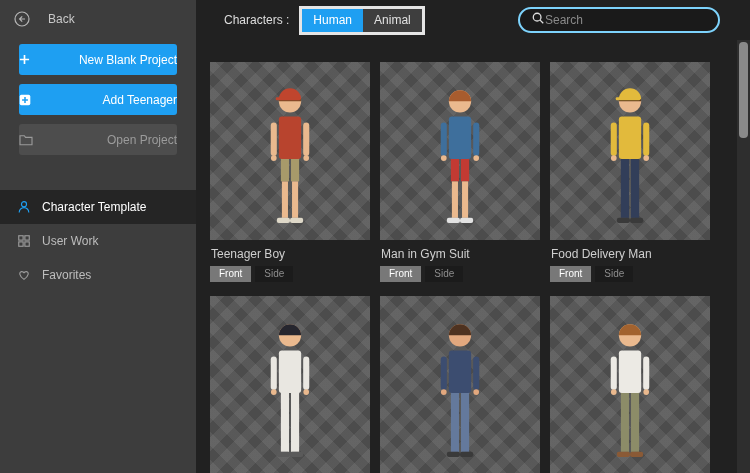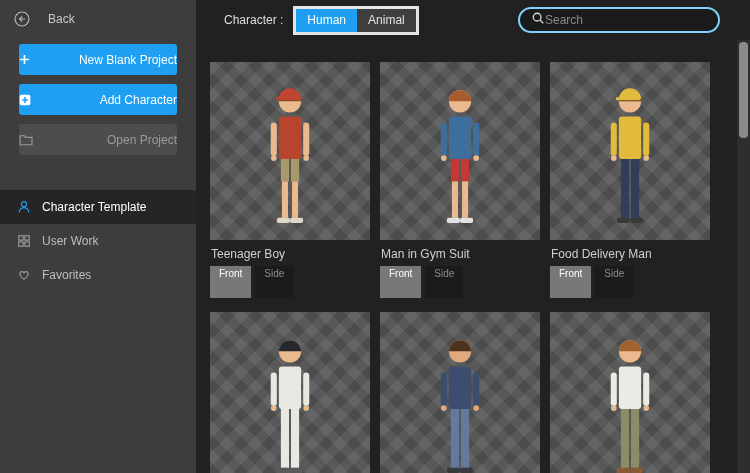--- a/index.html
+++ b/index.html
@@ -42,21 +42,21 @@
     height:178px;
     background-color:#4c4c4c;
     background-image:
       repeating-linear-gradient(45deg, rgba(255,255,255,0.07) 0 10px, rgba(0,0,0,0) 10px 20px),
       repeating-linear-gradient(135deg, rgba(255,255,255,0.07) 0 10px, rgba(0,0,0,0) 10px 20px);
     display:flex; align-items:flex-end; justify-content:center;
     padding-bottom:12px; cursor:pointer;
   }
   .card-name { color:#cfcfcf; font-size:12px; margin:7px 0 5px 1px; }
   .badges { display:flex; gap:4px; }
-  .badge { font-size:10px; line-height:15px; height:32px; padding:0 9px; cursor:pointer; }
+  .badge { font-size:10px; line-height:15px; height:16px; padding:0 9px; cursor:pointer; }
   .badge.front { background:#787878; color:#ffffff; }
   .badge.side  { background:#1b1b1b; color:#8d8d8d; }
 
   
   .scrollbar { position:absolute; right:0; top:40px; bottom:0; width:13px; background:#2e2e2e; }
   .scrollbar .thumb { position:absolute; top:2px; left:2px; width:9px; height:96px; background:#8a8a8a; border-radius:4px; cursor:grab; }
 </style>
 </head>
 <body>
 
@@ -83,21 +83,21 @@
         <span>New Blank Project</span>
       </button>
 
       <button class="btn btn-blue">
         <span>
           <svg viewBox="0 0 14 14" width="12" height="12">
               <rect x="0.8" y="0.8" width="12.4" height="12.4" rx="2" fill="#ffffff"></rect>
               <path d="M7 3.6 V10.4 M3.6 7 H10.4" stroke="#1e9ff2" stroke-width="1.8"></path>
             </svg>
         </span>
-        <span>Add Character</span>
+        <span>Add Teenager</span>
       </button>
 
       <button class="btn btn-gray">
         <span>
           <svg viewBox="0 0 16 14" width="14" height="12">
               <path d="M1 2 h5 l1.5 2 H15 V12.5 H1 z" fill="none" stroke="#9b9b9b" stroke-width="1.3"></path>
             </svg>
         </span>
         <span>Open Project</span>
       </button>
@@ -130,21 +130,21 @@
               <path d="M8 13 C2.2 9 2.2 4.6 5.1 4.1 C6.6 3.9 8 5.1 8 6.1 C8 5.1 9.4 3.9 10.9 4.1 C13.8 4.6 13.8 9 8 13 z"></path>
             </svg>
         </span>
         <span>Favorites</span>
       </div>
     </nav>
   </aside>
 
   <main class="main">
     <header class="topbar">
-      <span class="chars-label">Character :</span>
+      <span class="chars-label">Characters :</span>
       <div class="tab-group">
         <button class="tab active">Human</button>
         <button class="tab">Animal</button>
       </div>
       <div class="search-box">
         <span>
           <svg viewBox="0 0 16 16" width="14" height="14">
               <circle cx="7" cy="7" r="4.4" fill="none" stroke="#dddddd" stroke-width="1.5"></circle>
               <path d="M10.4 10.4 L14 14" stroke="#dddddd" stroke-width="1.5"></path>
             </svg>

